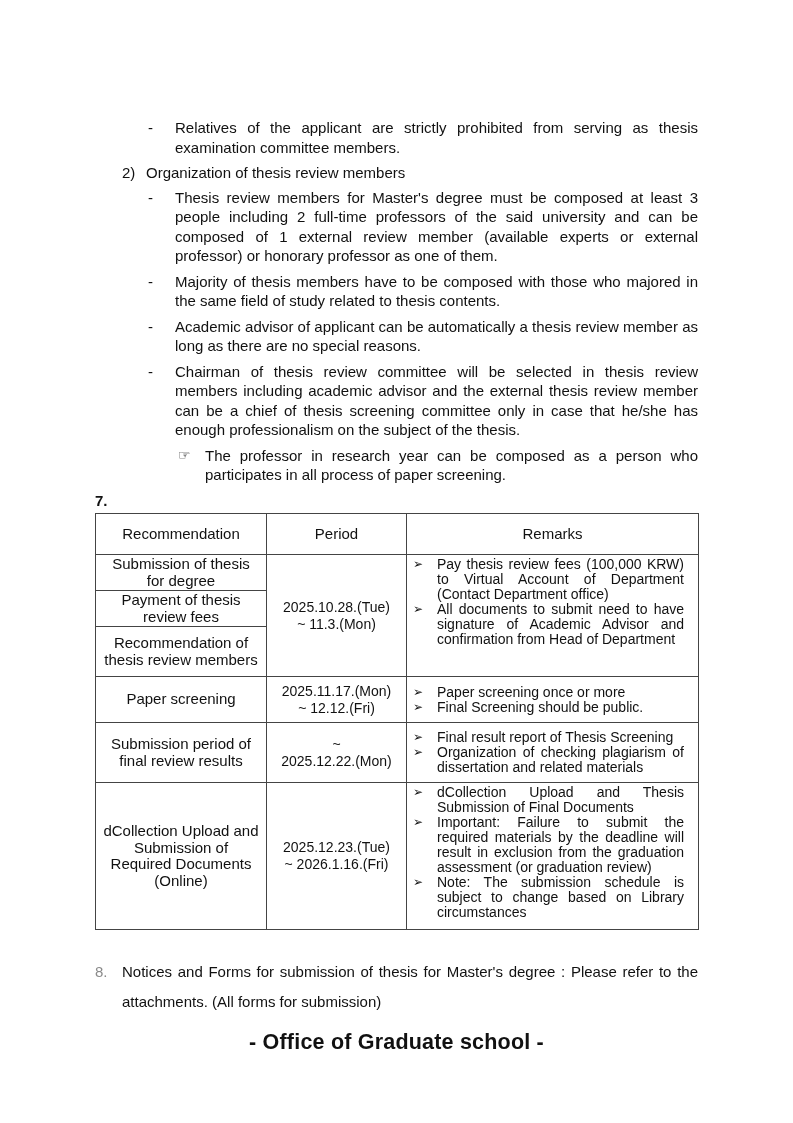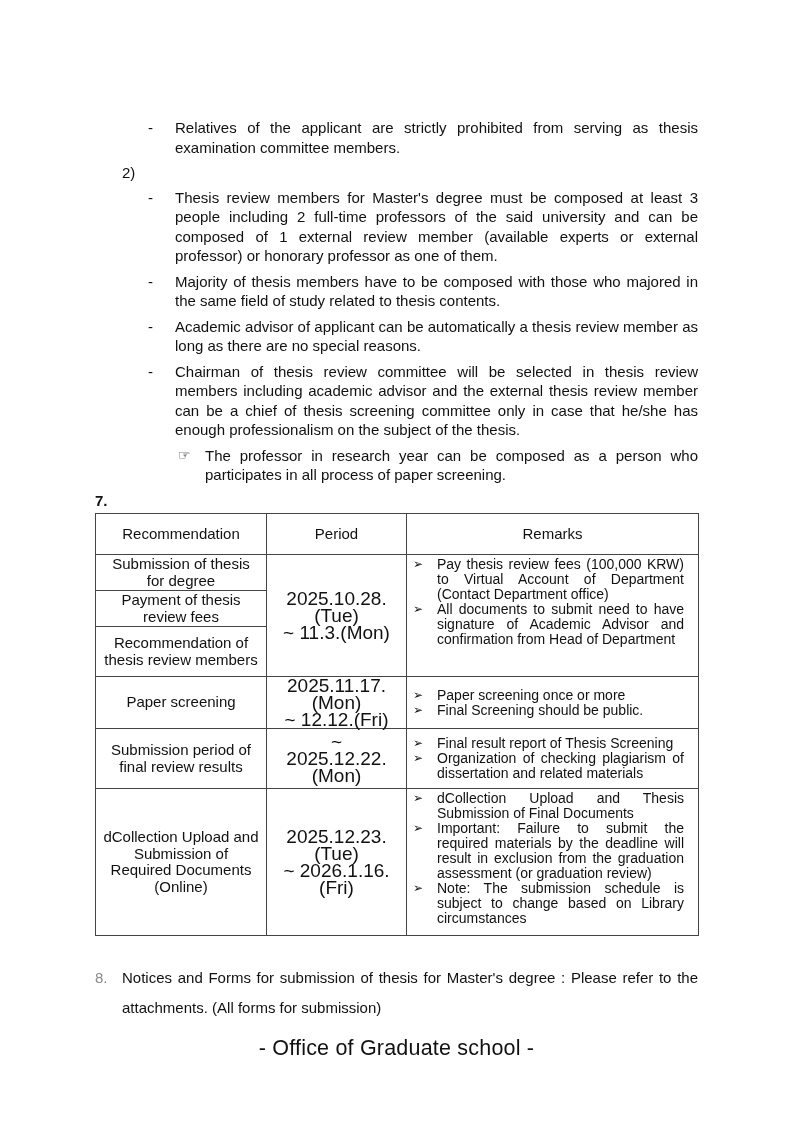--- a/index.html
+++ b/index.html
@@ -24,46 +24,47 @@
   .note .text { flex:1; text-align:justify; }
 
   .sec7 { display:flex; margin-top:2px; margin-bottom:3px; }
   .sec7 .num { width:27px; flex:none; font-weight:bold; }
 
   
   table.schedule { border-collapse:collapse; width:603px; table-layout:fixed; }
   .schedule td, .schedule th { border:1px solid #444444; }
   .schedule th { font-weight:normal; font-size:15px; text-align:center; }
   .schedule .cls { text-align:center; vertical-align:middle; font-size:15px; line-height:16.5px; padding:1px 6px;margin-left:8px; }
-  .schedule .period { text-align:center; vertical-align:middle; font-size:19px; line-height:17px; padding:0 2px; }
+  .schedule .period { text-align:center; vertical-align:middle; font-size:14px; line-height:17px; padding:0 2px; }
   .schedule .period span { display:block; }
   .schedule .remarks { vertical-align:top; font-size:14px; line-height:15px; padding:2px 14px 2px 4px; }
   .remark-item { display:flex; }
   .remark-item .arrow { width:26px; flex:none; padding-left:2px; font-size:12px; }
   .remark-item .rtext { flex:1; text-align:justify; }
 
   .sec8 { display:flex; margin-top:27px; font-size:15px; line-height:30px; }
   .sec8 .num { width:27px; flex:none; color:#8a8a8a; }
   .sec8 .text { flex:1; text-align:justify; }
 
-  .footer-line { margin-top:16px; text-align:center; font-size:21.5px; font-weight:normal; letter-spacing:0.2px; }
+  .footer-line { margin-top:16px; text-align:center; font-size:21.5px; font-weight:bold; letter-spacing:0.2px; }
 </style>
 </head>
 <body>
 
 <div class="page">
   <div class="body-text">
 
     <div class="bullet">
       <span class="marker">-</span>
       <div class="text">Relatives of the applicant are strictly prohibited from serving as thesis examination committee members.</div>
     </div>
 
     <div class="numbered2">
       <span class="num">2)</span>
+      <div class="text">Organization of thesis review members</div>
     </div>
 
     <div class="bullet">
       <span class="marker">-</span>
       <div class="text">Thesis review members for Master's degree must be composed at least 3 people including 2 full-time professors of the said university and can be composed of 1 external review member (available experts or external professor) or honorary professor as one of them.</div>
     </div>
     <div class="bullet">
       <span class="marker">-</span>
       <div class="text">Majority of thesis members have to be composed with those who majored in the same field of study related to thesis contents.</div>
     </div>

